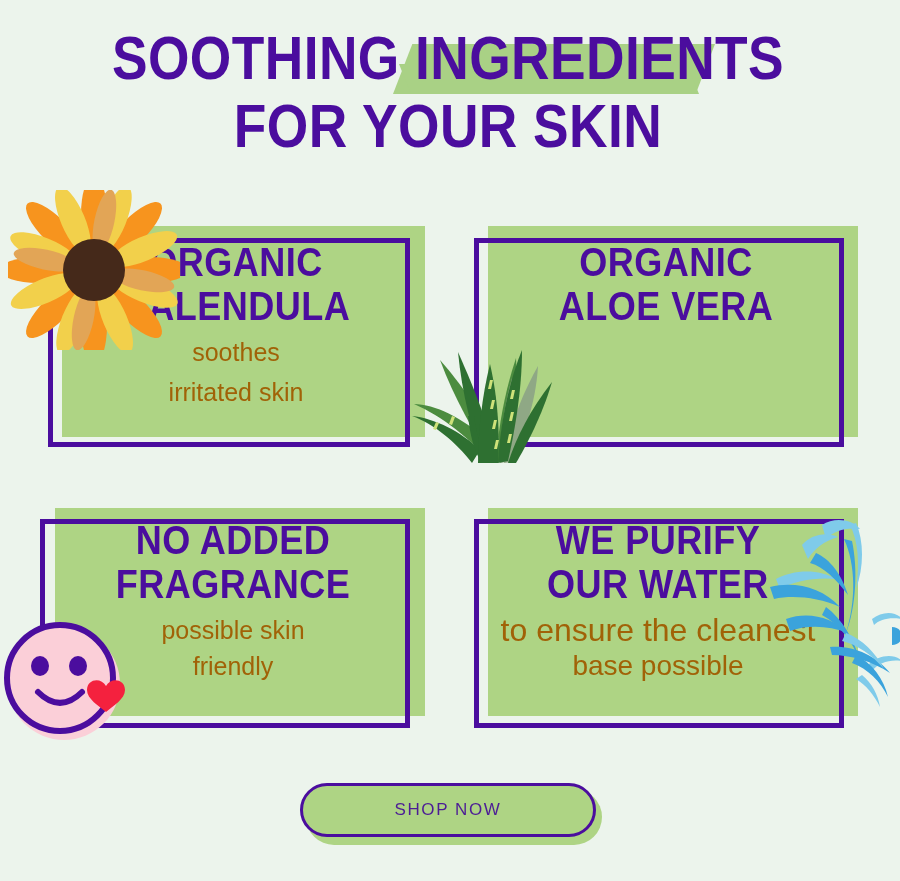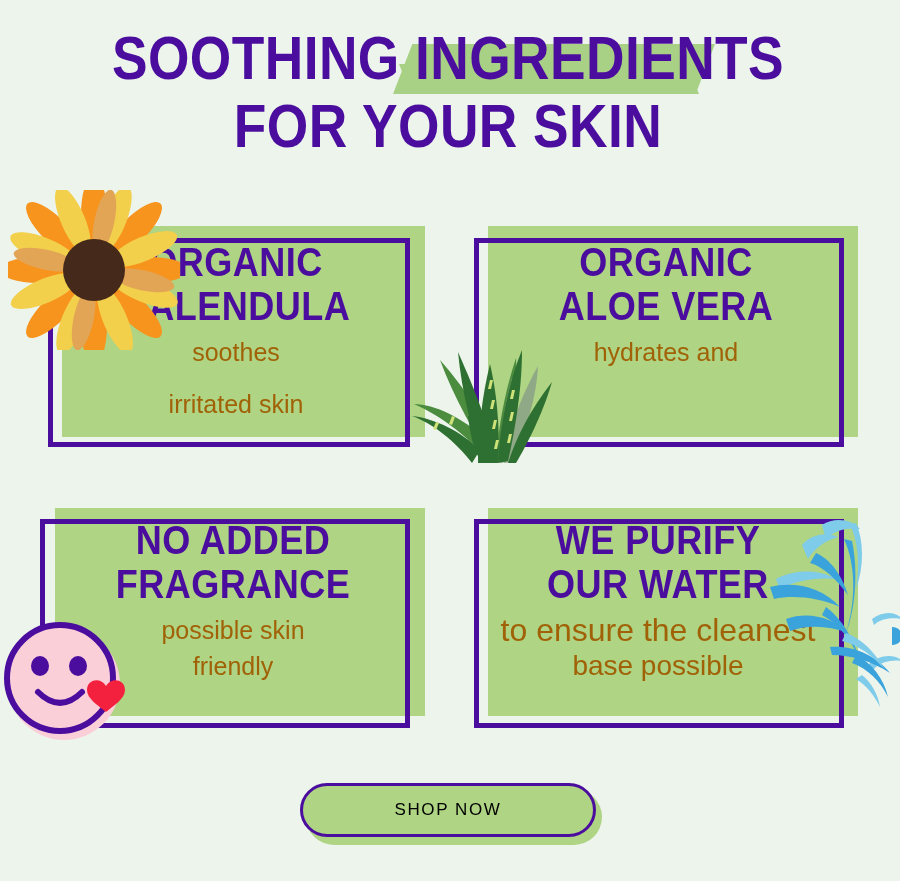--- a/index.html
+++ b/index.html
@@ -113,21 +113,21 @@
   .shop-btn {
     position: absolute;
     left: 300px;
     top: 783px;
     width: 296px;
     height: 54px;
     background: #aed484;
     border: 3px solid #4b0d9e;
     border-radius: 30px;
     box-sizing: border-box;
-    color: #000000;
+    color: #4c1d95;
     font-family: "Liberation Sans", sans-serif;
     font-size: 17px;
     letter-spacing: 1.6px;
     display: flex;
     align-items: center;
     justify-content: center;
     z-index: 4;
     cursor: pointer;
   }
 
@@ -154,21 +154,21 @@
     <div class="title-line">FOR YOUR SKIN</div>
   </div>
 
   <div class="card">
     <div class="card-green" style="left:62px; top:226px; width:363px; height:211px;"></div>
     <div class="card-frame" style="left:48px; top:238px; width:362px; height:209px;"></div>
     <div class="card-text" style="left:62px; top:240px; width:348px;">
       <div class="card-heading">ORGANIC</div>
       <div class="card-heading">CALENDULA</div>
       <div class="card-sub">soothes</div>
-      <div class="card-sub" style="margin-top:16px;">irritated skin</div>
+      <div class="card-sub" style="margin-top:4px;">irritated skin</div>
     </div>
   </div>
 
   <svg class="art flower" viewBox="0 0 172 160">
     <g transform="translate(86,80)">
       <g fill="#f7941e">
         <ellipse cx="0" cy="-56" rx="13" ry="38"></ellipse>
         <ellipse cx="0" cy="-56" rx="13" ry="38" transform="rotate(45)"></ellipse>
         <ellipse cx="0" cy="-56" rx="13" ry="38" transform="rotate(90)"></ellipse>
         <ellipse cx="0" cy="-56" rx="13" ry="38" transform="rotate(135)"></ellipse>
@@ -196,21 +196,20 @@
       <circle cx="0" cy="0" r="31" fill="#45291a"></circle>
     </g>
   </svg>
 
   <div class="card">
     <div class="card-green" style="left:488px; top:226px; width:370px; height:211px;"></div>
     <div class="card-frame" style="left:474px; top:238px; width:370px; height:209px;"></div>
     <div class="card-text" style="left:488px; top:240px; width:356px;">
       <div class="card-heading">ORGANIC</div>
       <div class="card-heading">ALOE VERA</div>
-      <div class="card-sub">hydrates and</div>
     </div>
   </div>
 
   <svg class="art aloe" viewBox="0 0 170 145">
     <g fill="#4c8c3f">
       <path d="M78 142 C60 120 30 96 2 84 C22 84 52 98 74 120 Z"></path>
       <path d="M80 142 C62 112 42 78 28 40 C46 60 72 96 84 126 Z"></path>
       <path d="M84 143 C86 110 92 74 104 38 C106 70 100 112 94 138 Z"></path>
     </g>
     <g fill="#8fa885">

